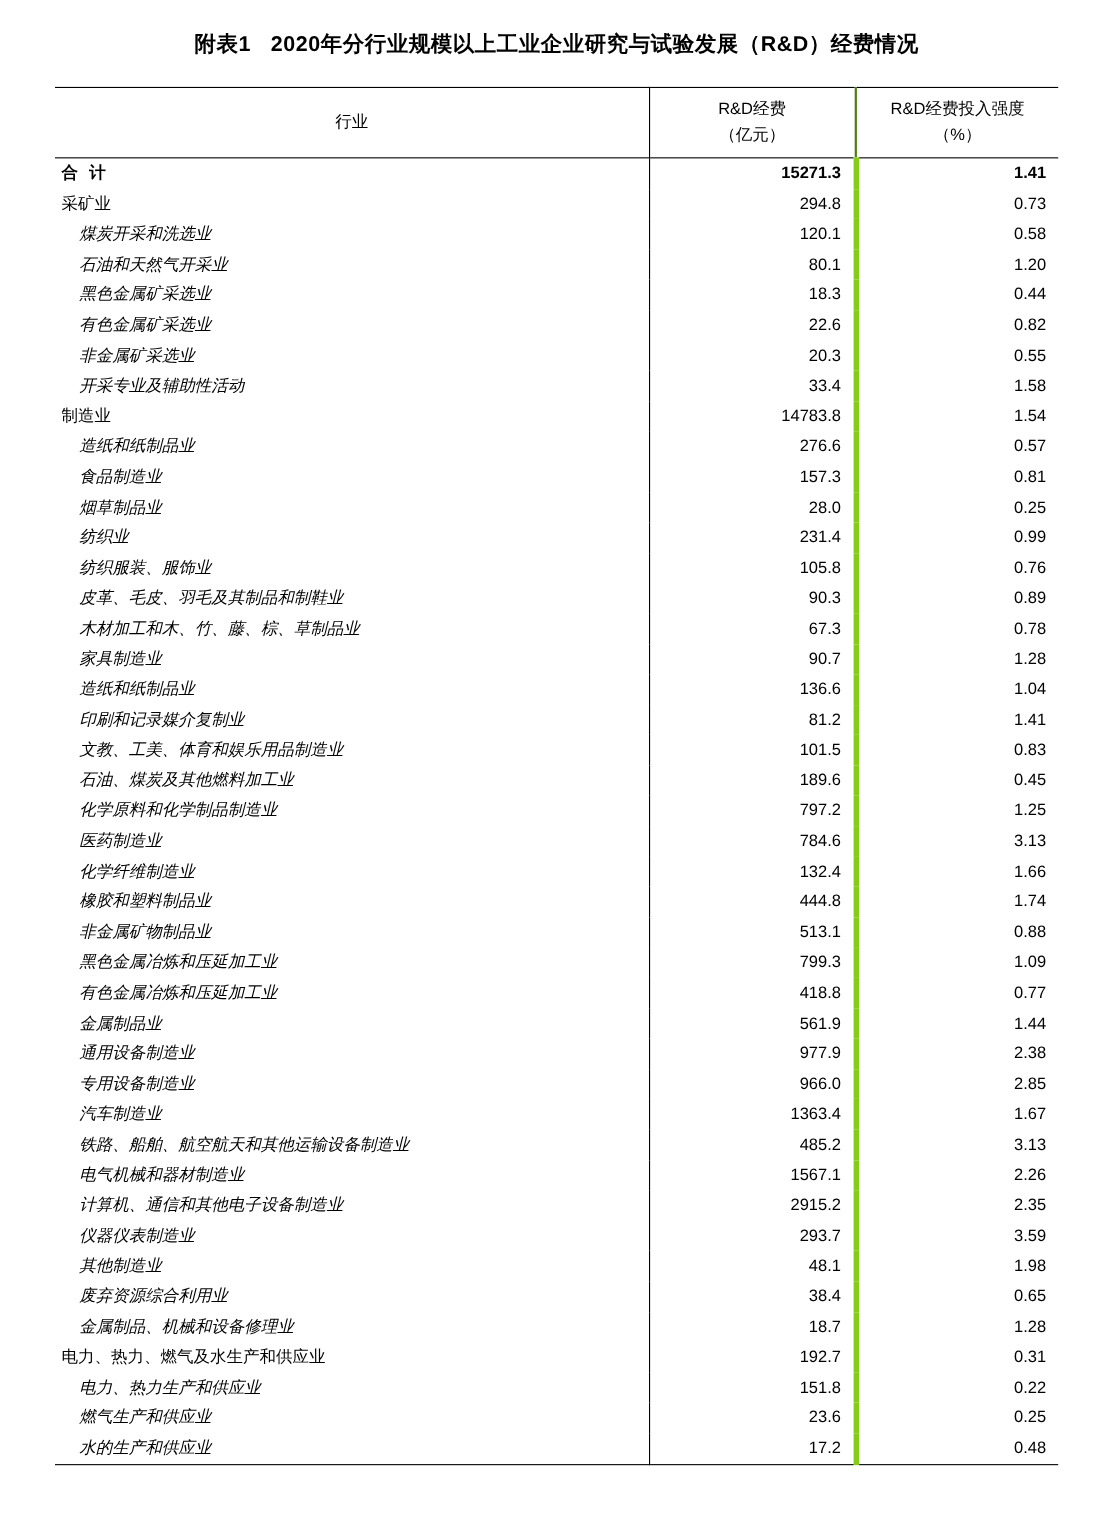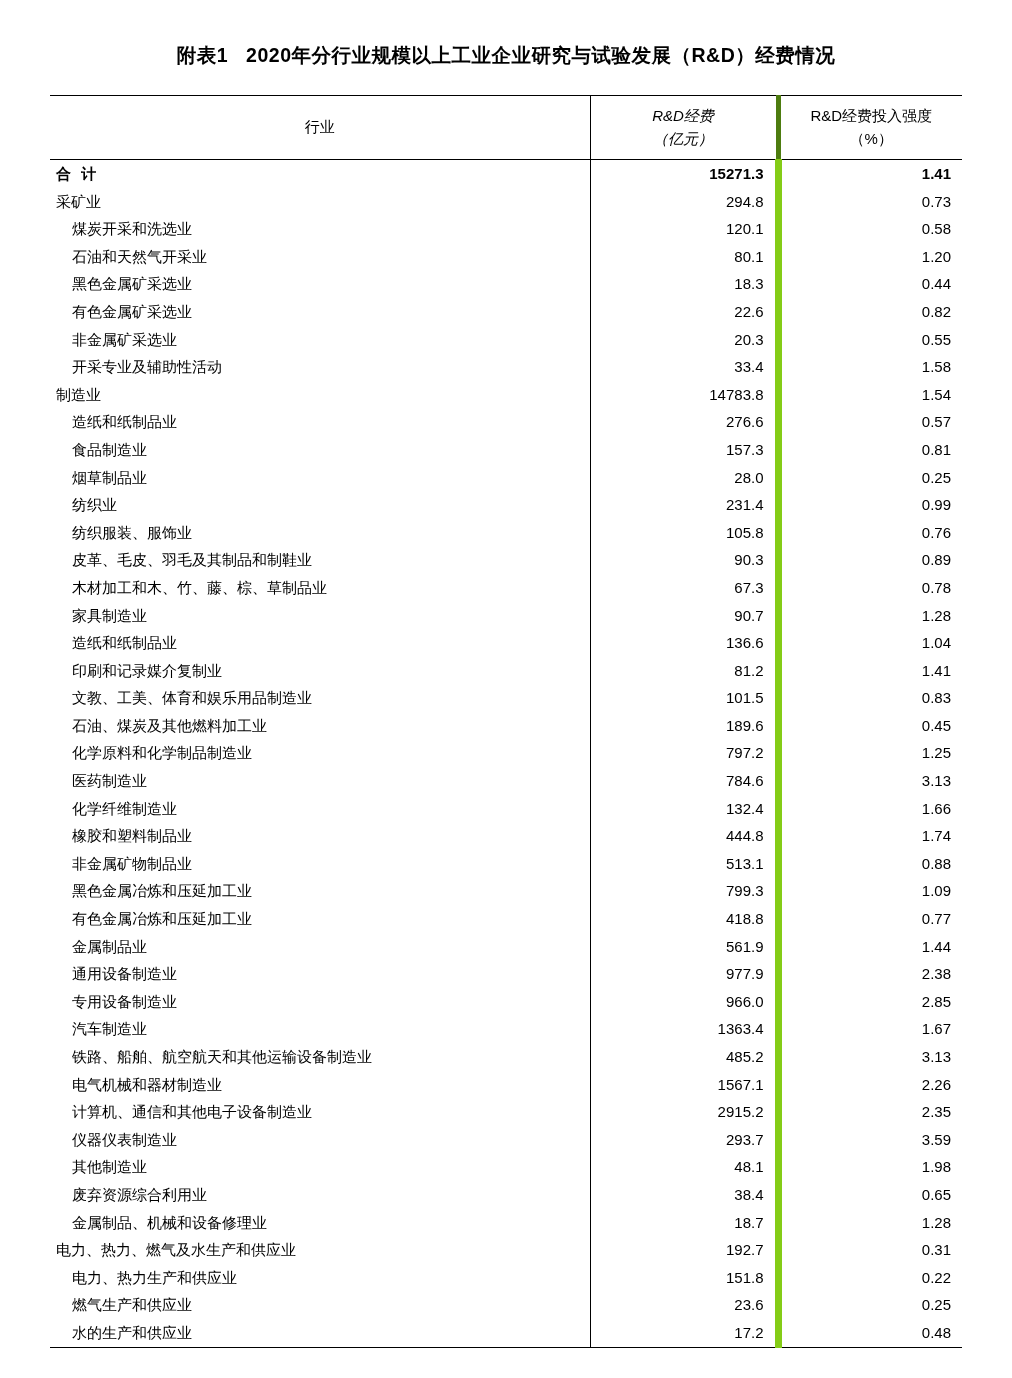--- a/index.html
+++ b/index.html
@@ -12,21 +12,21 @@
     height: 1378px;
     font-family: "Liberation Sans", sans-serif;
     color: #000000;
     -webkit-font-smoothing: antialiased;
   }
   .page {
     width: 1012px;
     height: 1378px;
     position: relative;
     box-sizing: border-box;
-    padding: 16px 50px;
+    padding: 0 50px;
   }
   .doc-title {
     text-align: center;
     font-size: 19.5px;
     font-weight: bold;
     letter-spacing: 0.5px;
     padding-top: 26px;
     padding-bottom: 26px;
     white-space: nowrap;
   }
@@ -50,23 +50,22 @@
     border-bottom: 1.4px solid #000;
     padding: 9px 0 9px 0;
     vertical-align: middle;
     line-height: 1.5;
   }
   thead th.h-industry {
     border-right: 1px solid #000;
     text-align: center;
   }
   thead th.h-value {
-    border-right: 5px solid #4d7c0f;
+    border-right: 2px solid #4d7c0f;
     text-align: center;
-    font-style: italic;
   }
   thead th.h-intens {
     text-align: center;
   }
   .hdr-l1 { display: block; }
   .hdr-l2 { display: block; }
 
   tbody td {
     padding: 0;
     height: 27.6px;
@@ -74,36 +73,36 @@
     vertical-align: middle;
     font-size: 15px;
     white-space: nowrap;
     overflow: hidden;
   }
   tbody td.name {
     border-right: 1px solid #000;
     text-align: left;
   }
   tbody td.val {
-    border-right: 7px solid #84cc16;
+    border-right: 5px solid #84cc16;
     text-align: right;
     padding-right: 11px;
     font-variant-numeric: tabular-nums;
   }
   tbody td.intens {
     text-align: right;
     padding-right: 11px;
     font-variant-numeric: tabular-nums;
   }
   tbody tr.total td { font-weight: bold; }
   tbody tr.total td.name { letter-spacing: 0; margin-left: 21px; }
   tbody tr:last-child td { border-bottom: 1.4px solid #000; }
 
   .lvl0 { padding-left: 6px; }
-  .lvl1 { padding-left: 22px; }
+  .lvl1 { padding-left: 22px; font-style: italic; }
   .total-label { padding-left: 6px; letter-spacing: 3px; }
 </style>
 </head>
 <body>
 
 <div class="page">
 
   <div class="doc-title">
     <span class="title-num">附表1</span><span>2020年分行业规模以上工业企业研究与试验发展（R&amp;D）经费情况</span>
   </div>

